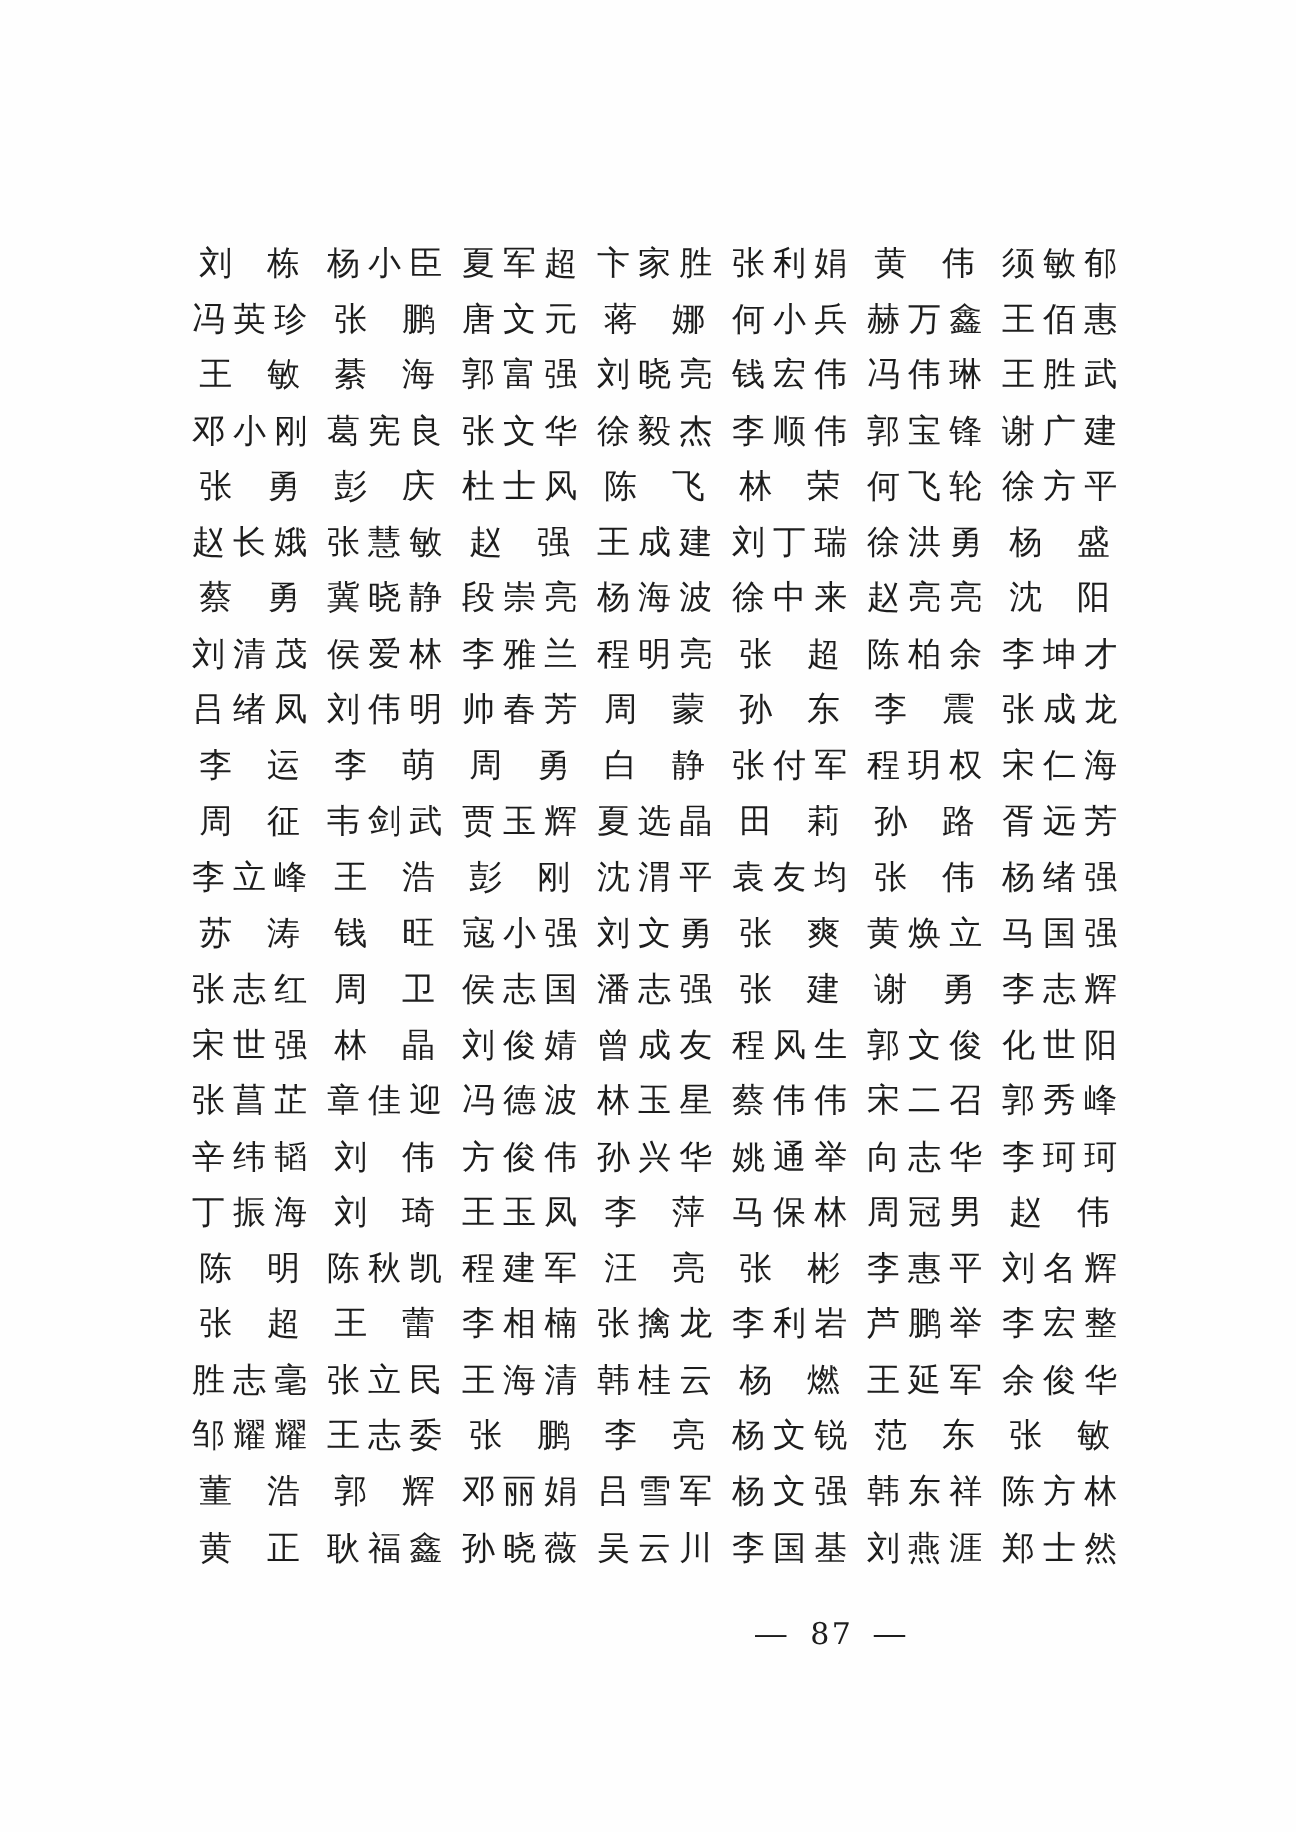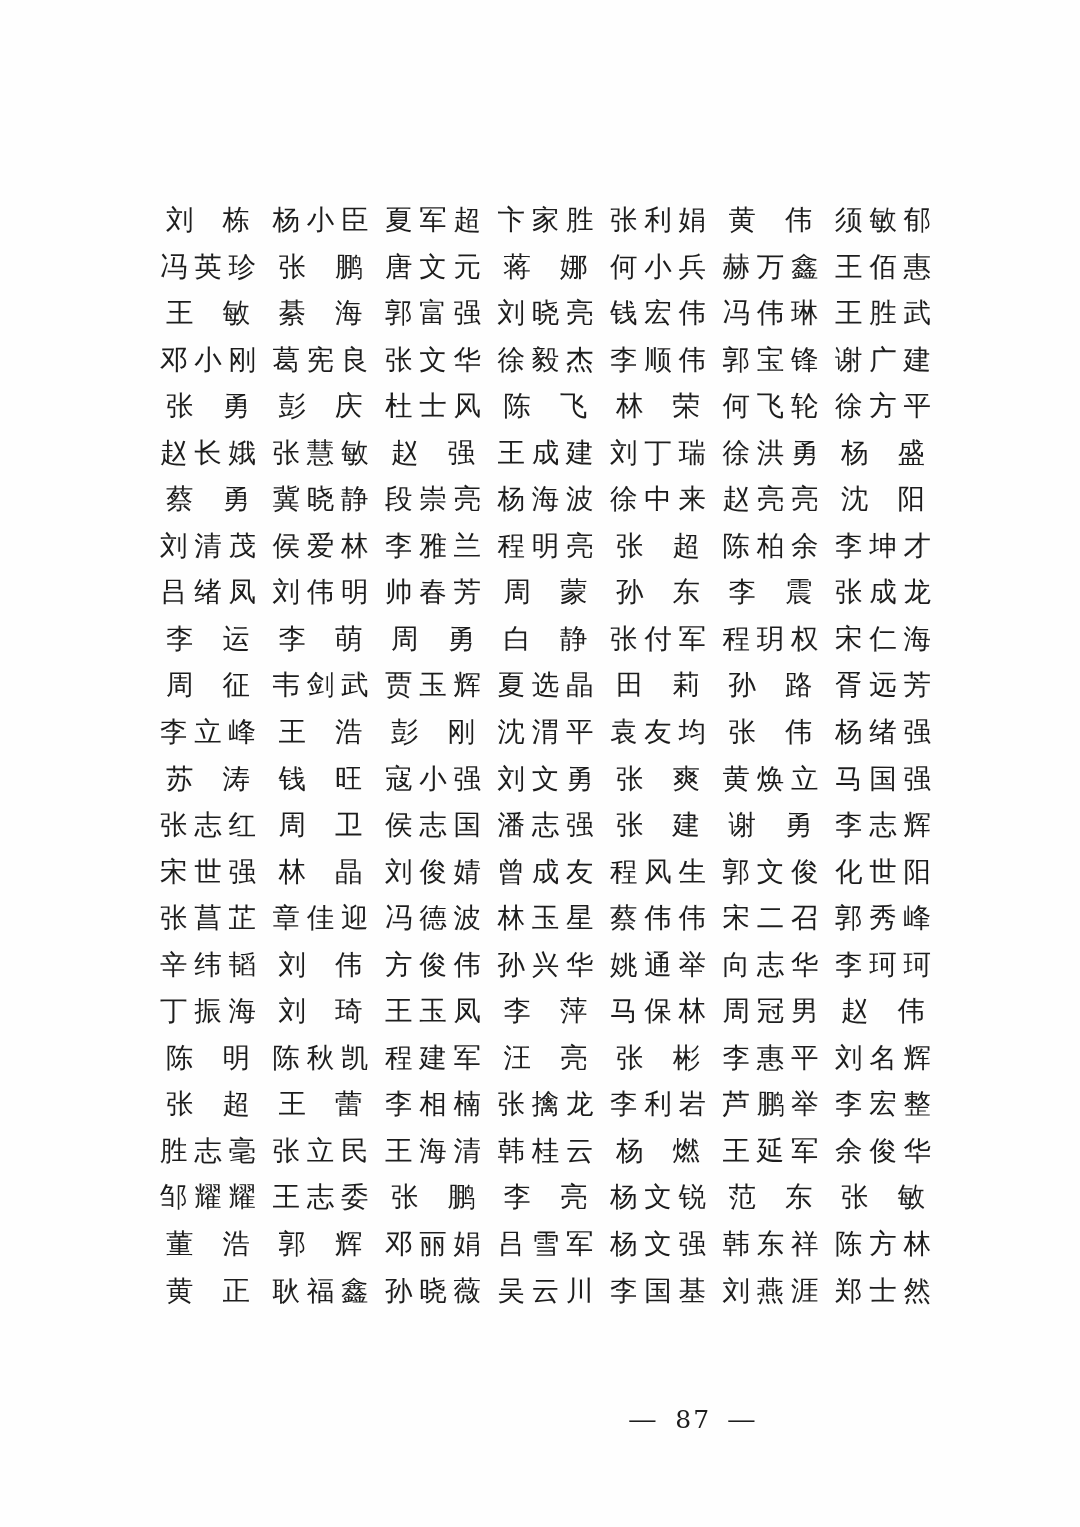--- a/index.html
+++ b/index.html
@@ -63,21 +63,21 @@
   }
 
   .name-cell span.ch {
     display: inline-block;
   }
 
   
   .page-footer {
     position: absolute;
     left: 0;
-    top: 1398px;
+    top: 1340px;
     width: 892px;
     height: 44px;
   }
   .page-number {
     position: absolute;
     right: 128px;
     top: 0;
     font-size: 25px;
     line-height: 44px;
     color: #1d1d1d;

